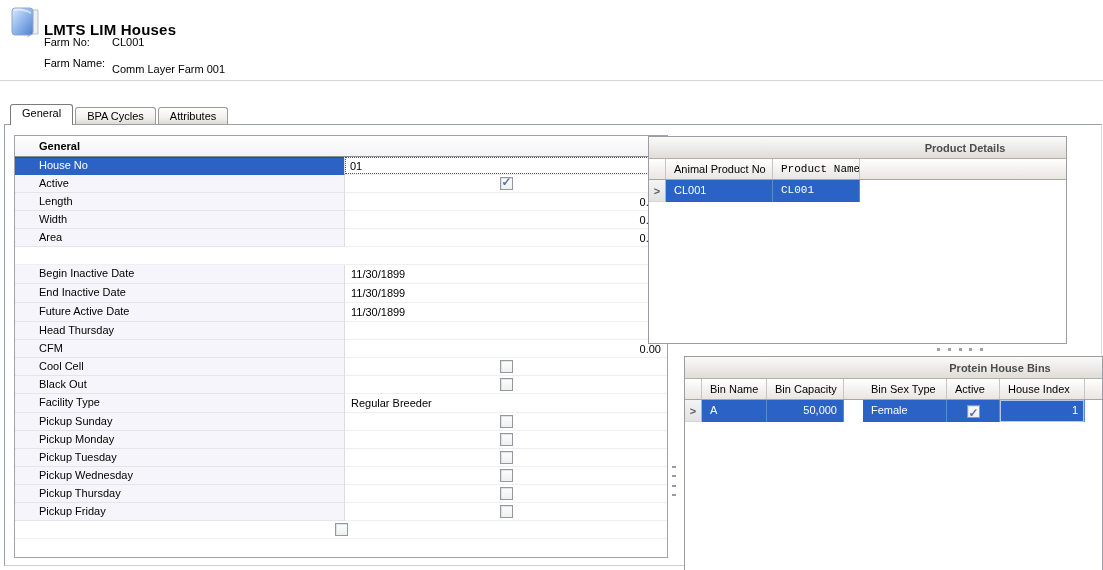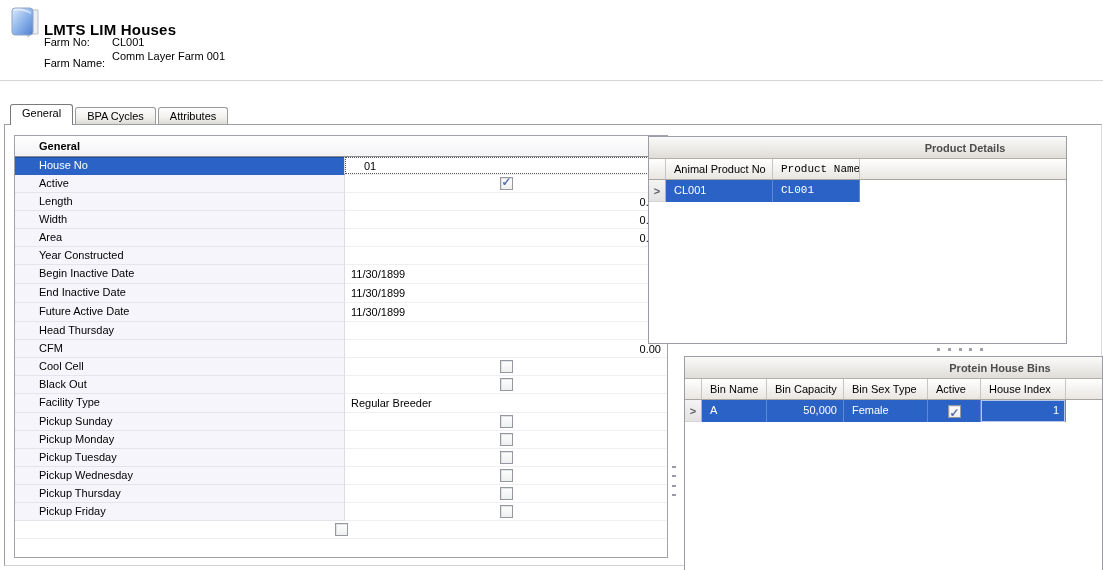--- a/index.html
+++ b/index.html
@@ -7,21 +7,21 @@
               font-family:"Liberation Sans", sans-serif; font-size:11px; color:#000; }
   .abs { position:absolute; }
 
   
   #app-icon { left:10px; top:5px; width:30px; height:33px; }
   #page-title { left:44px; top:8px; font-size:15px; font-weight:bold; letter-spacing:.2px;margin-top:13px; }
   .hdr-label { color:#000; }
   #farm-no-label   { left:44px;  top:36px; }
   #farm-no-value   { left:112px; top:36px; }
   #farm-name-label { left:44px;  top:57px; }
-  #farm-name-value { left:112px; top:50px; }
+  #farm-name-value { left:112px; top:63px; }
   #header-divider { left:0; top:80px; width:1103px; height:3px;
                     border-top:1px solid #d6d6d6; background:#fdfdfd; }
 
   
   #tabstrip { left:10px; top:104px; height:21px; display:flex; align-items:flex-end; }
   .tab { height:18px; padding:2px 11px 2px 11px; margin-right:2px;
          border:1px solid #9a9a9a; border-bottom:none; border-radius:3px 3px 0 0;
          background:linear-gradient(#fefefe,#f0efec 60%,#d9d7d0);
          position:relative; cursor:default; white-space:nowrap; }
   .tab.active { height:21px; background:#fff; border-color:#7a7a7a; z-index:5; }
@@ -41,21 +41,21 @@
   .pg-label { width:330px; background:var(--label-col-bg,#f6f5fb); padding-left:24px;
               line-height:17px; border-bottom:1px solid #e4e4ea; border-right:1px solid #dcdce2; }
   .pg-value { flex:1; background:#fff; border-bottom:1px solid #efeff3;
               display:flex; align-items:center; position:relative; }
   .pg-row.selected .pg-label { background:var(--selection-blue,#2a63c5); color:#fff;
               border-bottom-color:var(--selection-blue,#2a63c5);
               box-shadow:inset 0 1px 0 #1d4da3; }
   .val { width:100%; padding:0 6px; }
   .val.right { text-align:right; }
   .editor { position:absolute; inset:0; border:1px dotted #55555a; background:#fff;
-            line-height:16px; padding-left:18px; }
+            line-height:16px; padding-left:4px; }
 
   
   .cb { width:13px; height:13px; margin:0 auto; background:linear-gradient(#fdfdfd,#eef0ef);
         border:1px solid #96989f; box-shadow:inset 1px 1px 0 #dfe3e6; position:relative; }
   .cb.checked::after { content:"✓"; position:absolute; left:1px; top:-3px;
         font-size:12px; font-weight:bold; color:#5b6fa5; }
 
   
   .att-wrap { display:flex; gap:4px; padding-left:2px; width:100%; }
   .att-btn { width:102px; height:17px; border:1px solid #c0b9a9; border-radius:1px;
@@ -87,21 +87,21 @@
               color:#5e5e6a; font-weight:bold; }
   .gr-cell { background:var(--selection-blue,#2a63c5); color:#fff; line-height:21px;
              padding-left:8px; border-right:1px solid #5d88d4; white-space:nowrap; overflow:hidden; }
   .gr-cell.right { text-align:right; padding-left:0; padding-right:6px; }
   .gr-cell.center { display:flex; align-items:center; justify-content:center; padding:0; }
   .gr-cell.focus { box-shadow:inset 0 0 0 1px #b6c6e8; }
   .gr-fill { flex:1; background:#fff; }
 
   
   .w17{width:17px;} .w107{width:107px;} .w87{width:87px;font-family:Liberation Mono, monospace;}
-  .w65{width:65px;} .w77{width:77px;} .w84{width:84px;} .w53{width:53px;} .w85{width:85px;}
+  .w65{width:65px;} .w77{width:77px;} .w84{width:84px;margin-left:19px;} .w53{width:53px;} .w85{width:85px;}
 
   
   #v-splitter { left:671px; top:466px; width:6px; height:30px; display:flex;
                 flex-direction:column; align-items:center; justify-content:space-between; }
   #v-splitter i { width:4px; height:2px; background:#9a9aa4; }
   #h-splitter { left:937px; top:347px; width:46px; height:5px; display:flex;
                 align-items:center; justify-content:space-between; }
   #h-splitter i { width:3px; height:3px; background:#a0a0aa; }
 </style>
 </head>
@@ -160,21 +160,20 @@
         <div class="val right">0.00</div>
       </div>
   </div>
   <div class="pg-row">
     <div class="pg-label">Area</div>
     <div class="pg-value">
         <div class="val right">0.00</div>
       </div>
   </div>
   <div class="pg-row">
-    <div class="pg-label">Year Constructed</div>
     <div class="pg-value">
         <div class="val right">0</div>
       </div>
   </div>
   <div class="pg-row h19">
     <div class="pg-label">Begin Inactive Date</div>
     <div class="pg-value">
         <div class="val">11/30/1899</div>
       </div>
   </div>

